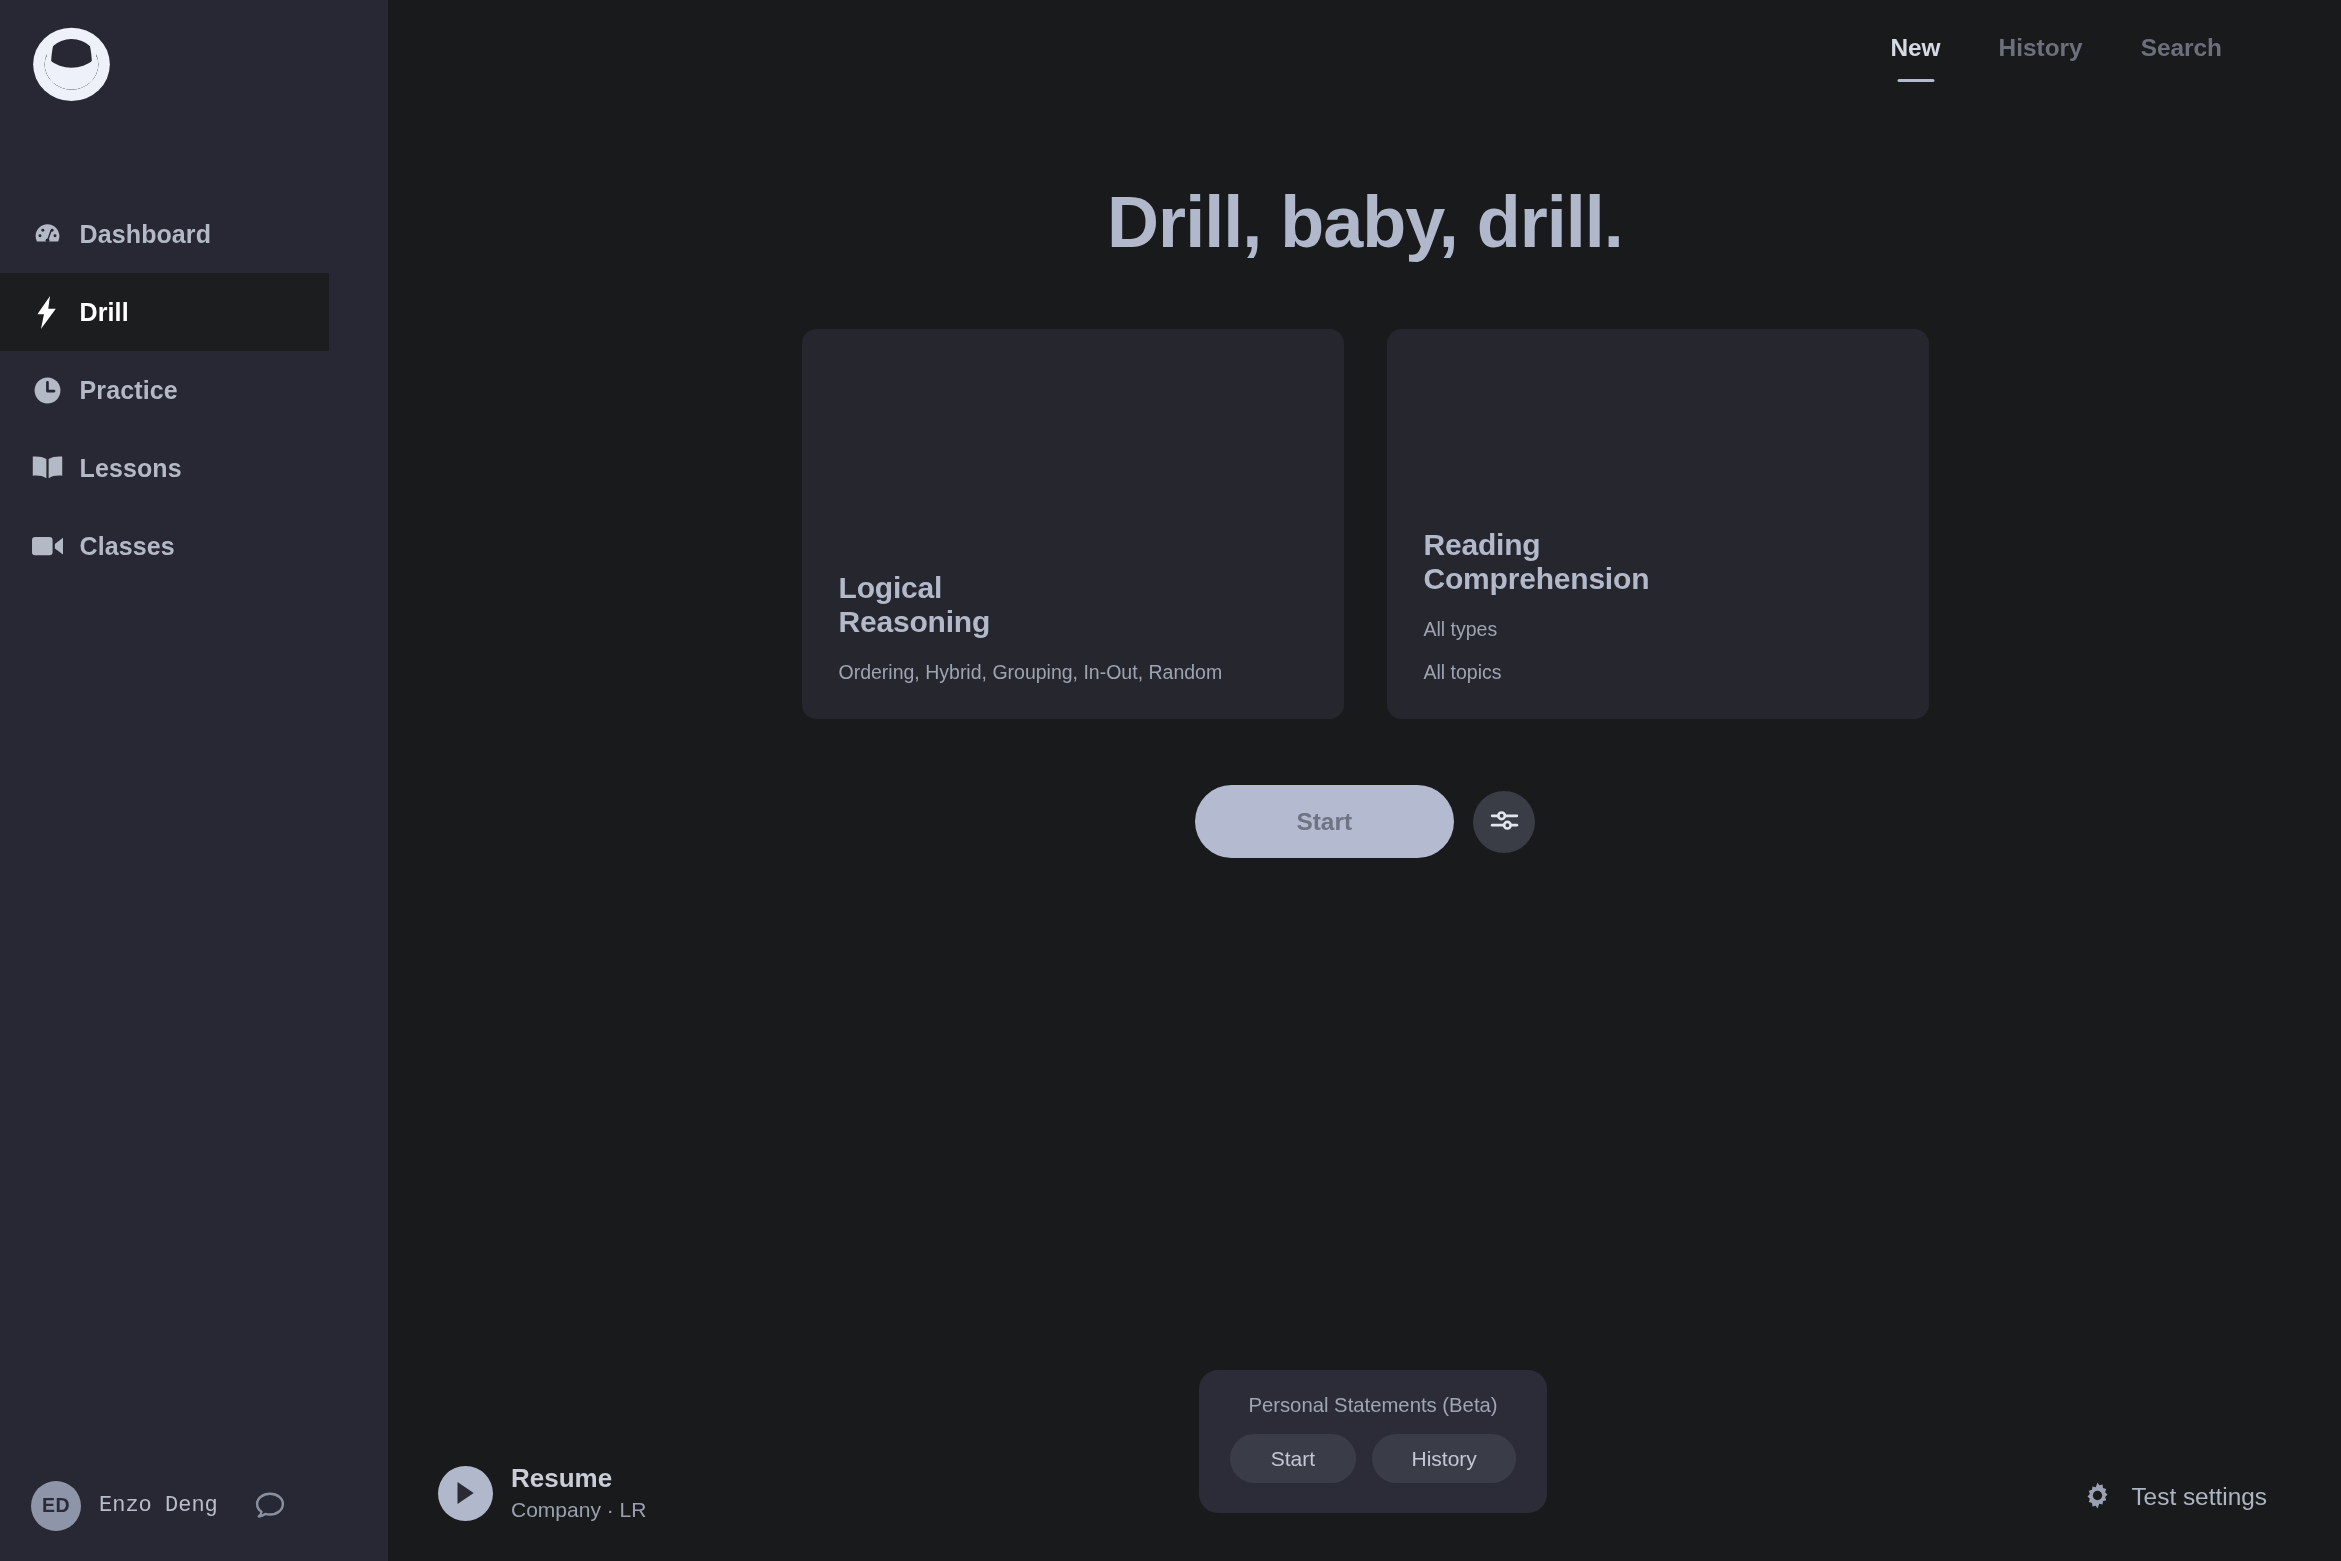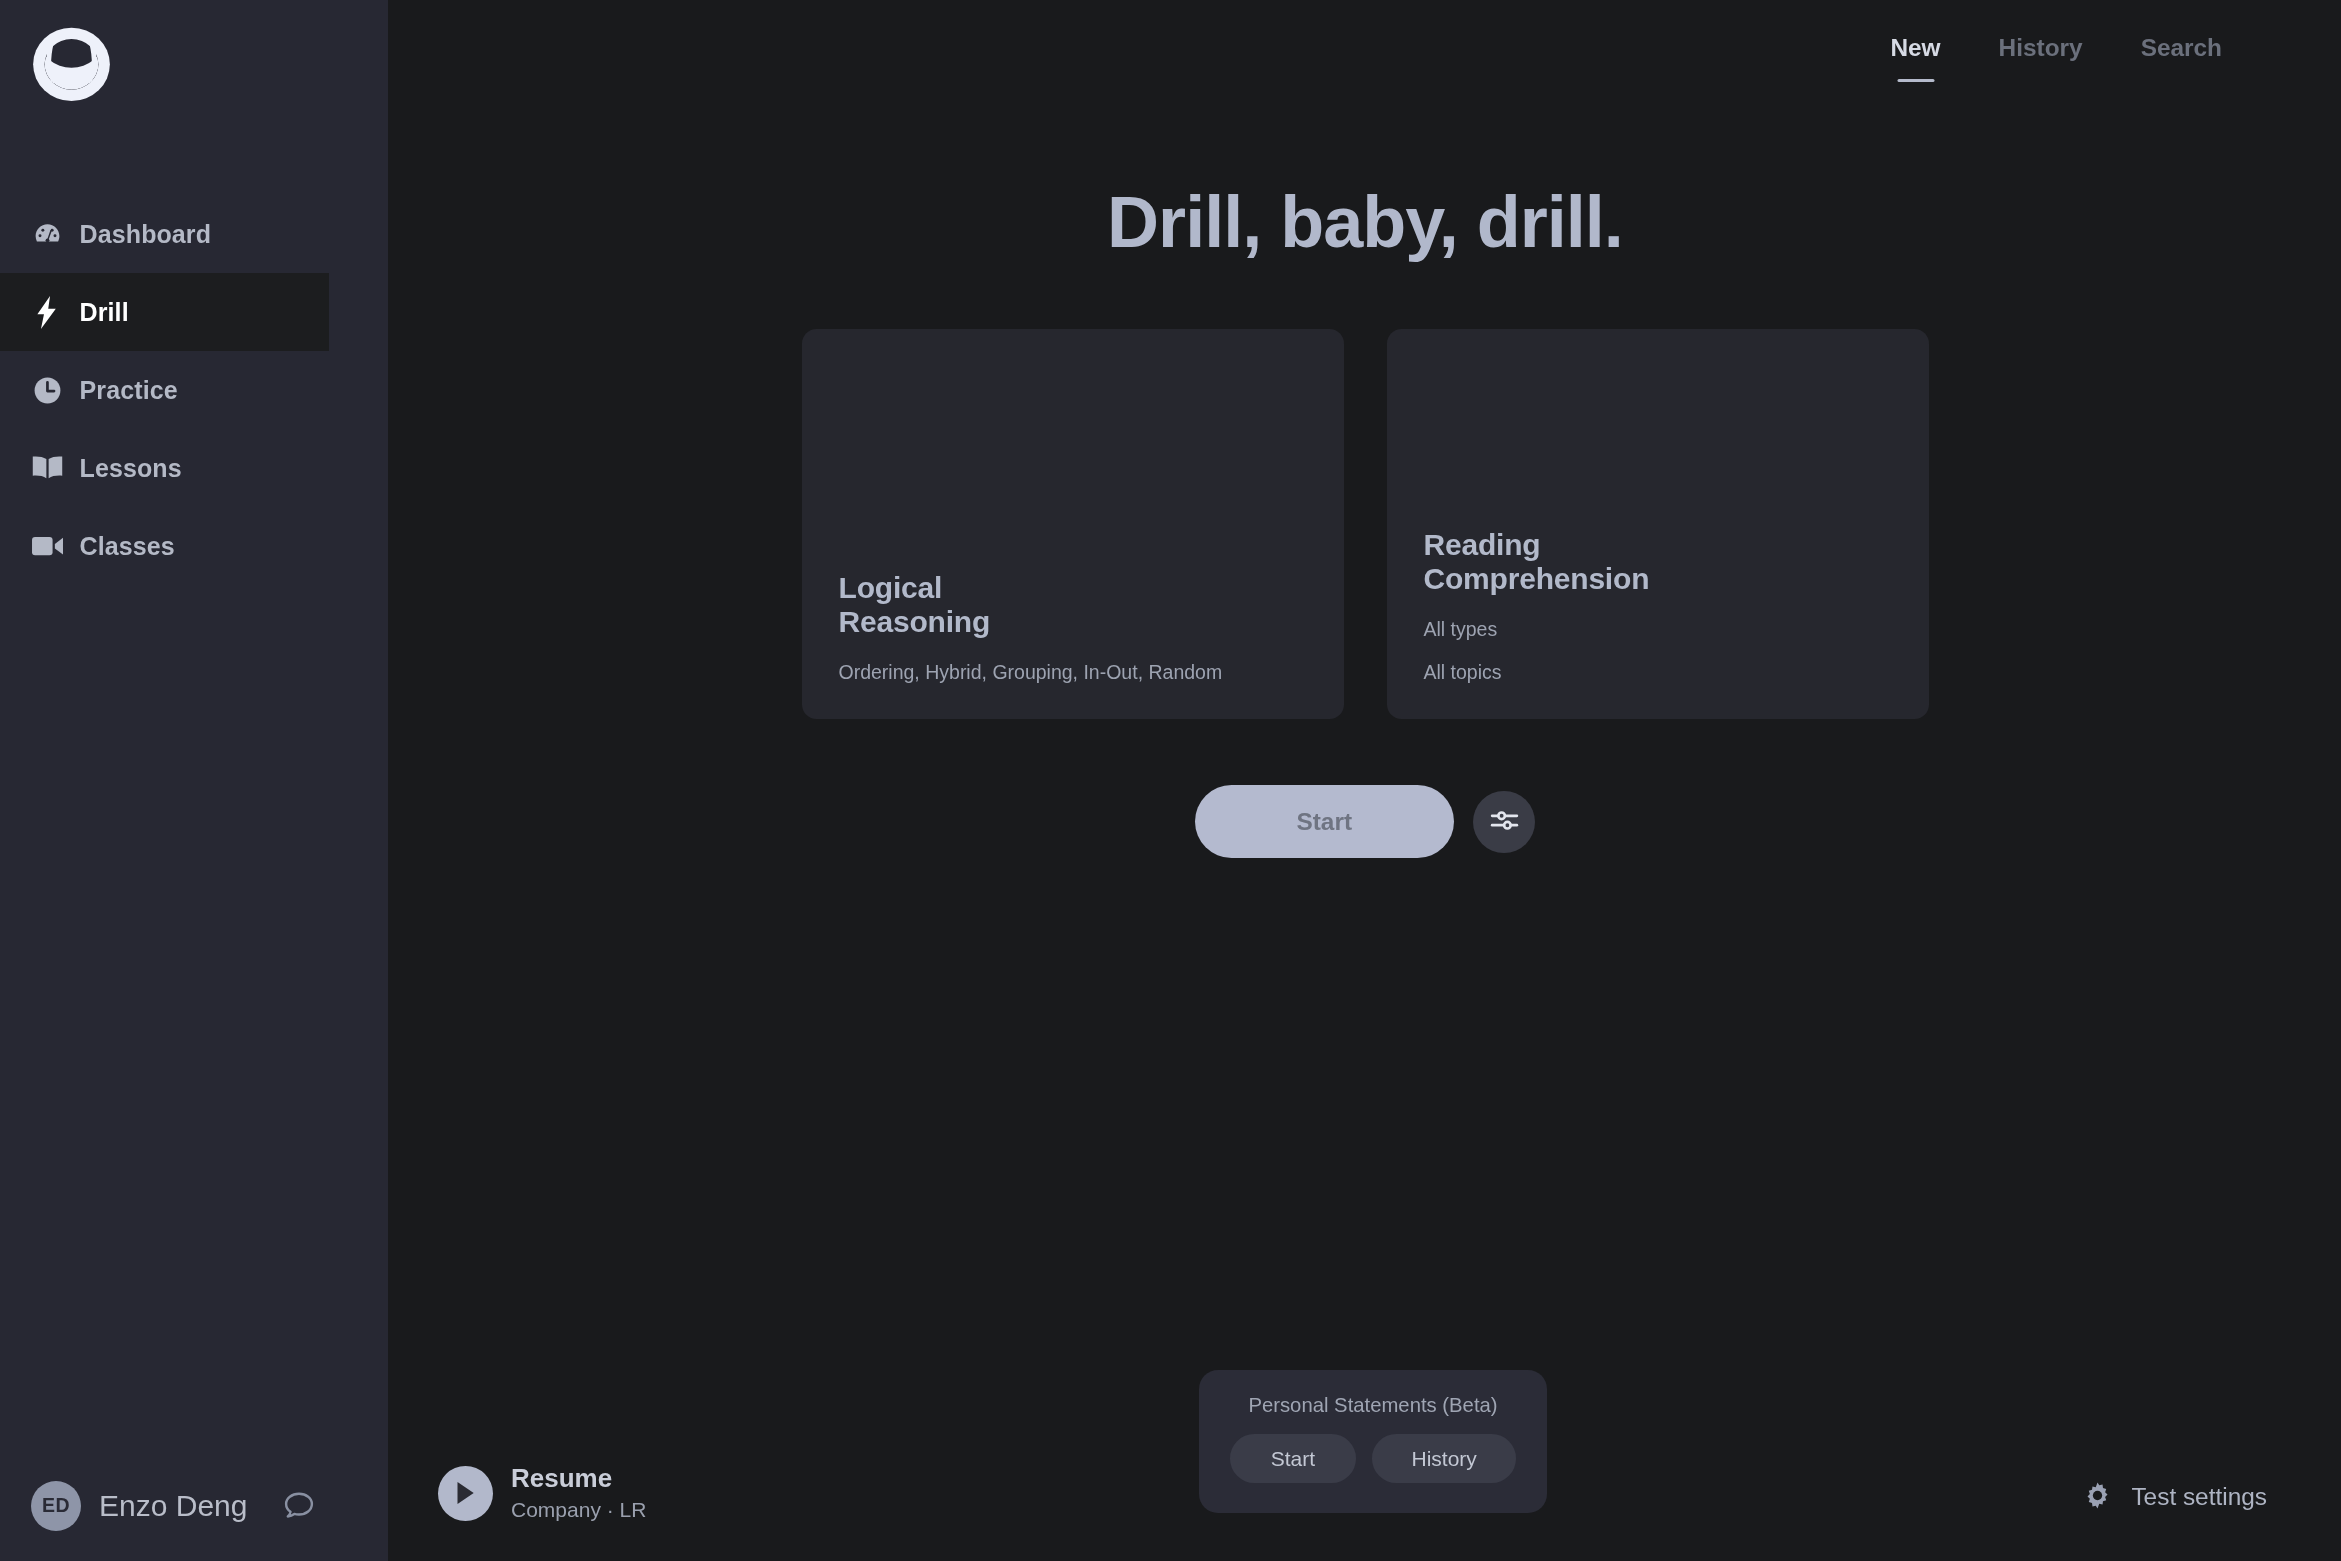--- a/index.html
+++ b/index.html
@@ -95,24 +95,25 @@
     flex: 0 0 50px;
   }
   #avatar-initials {
     font-size: 19.5px;
     font-weight: 700;
     color: #2a2b36;
     letter-spacing: 0.4px;
   }
   #user-name {
     margin-left: 18px;
-    font-size: 30px;
+    font-size: 22px;
     font-weight: 400;
     color: #b9bdc9;
     white-space: nowrap;
+    font-family: Liberation Mono, monospace;
   }
   #chat-icon-btn {
     margin-left: 29px;
     width: 46px;
     height: 46px;
     display: flex;
     align-items: center;
     justify-content: center;
     cursor: pointer;
   }

